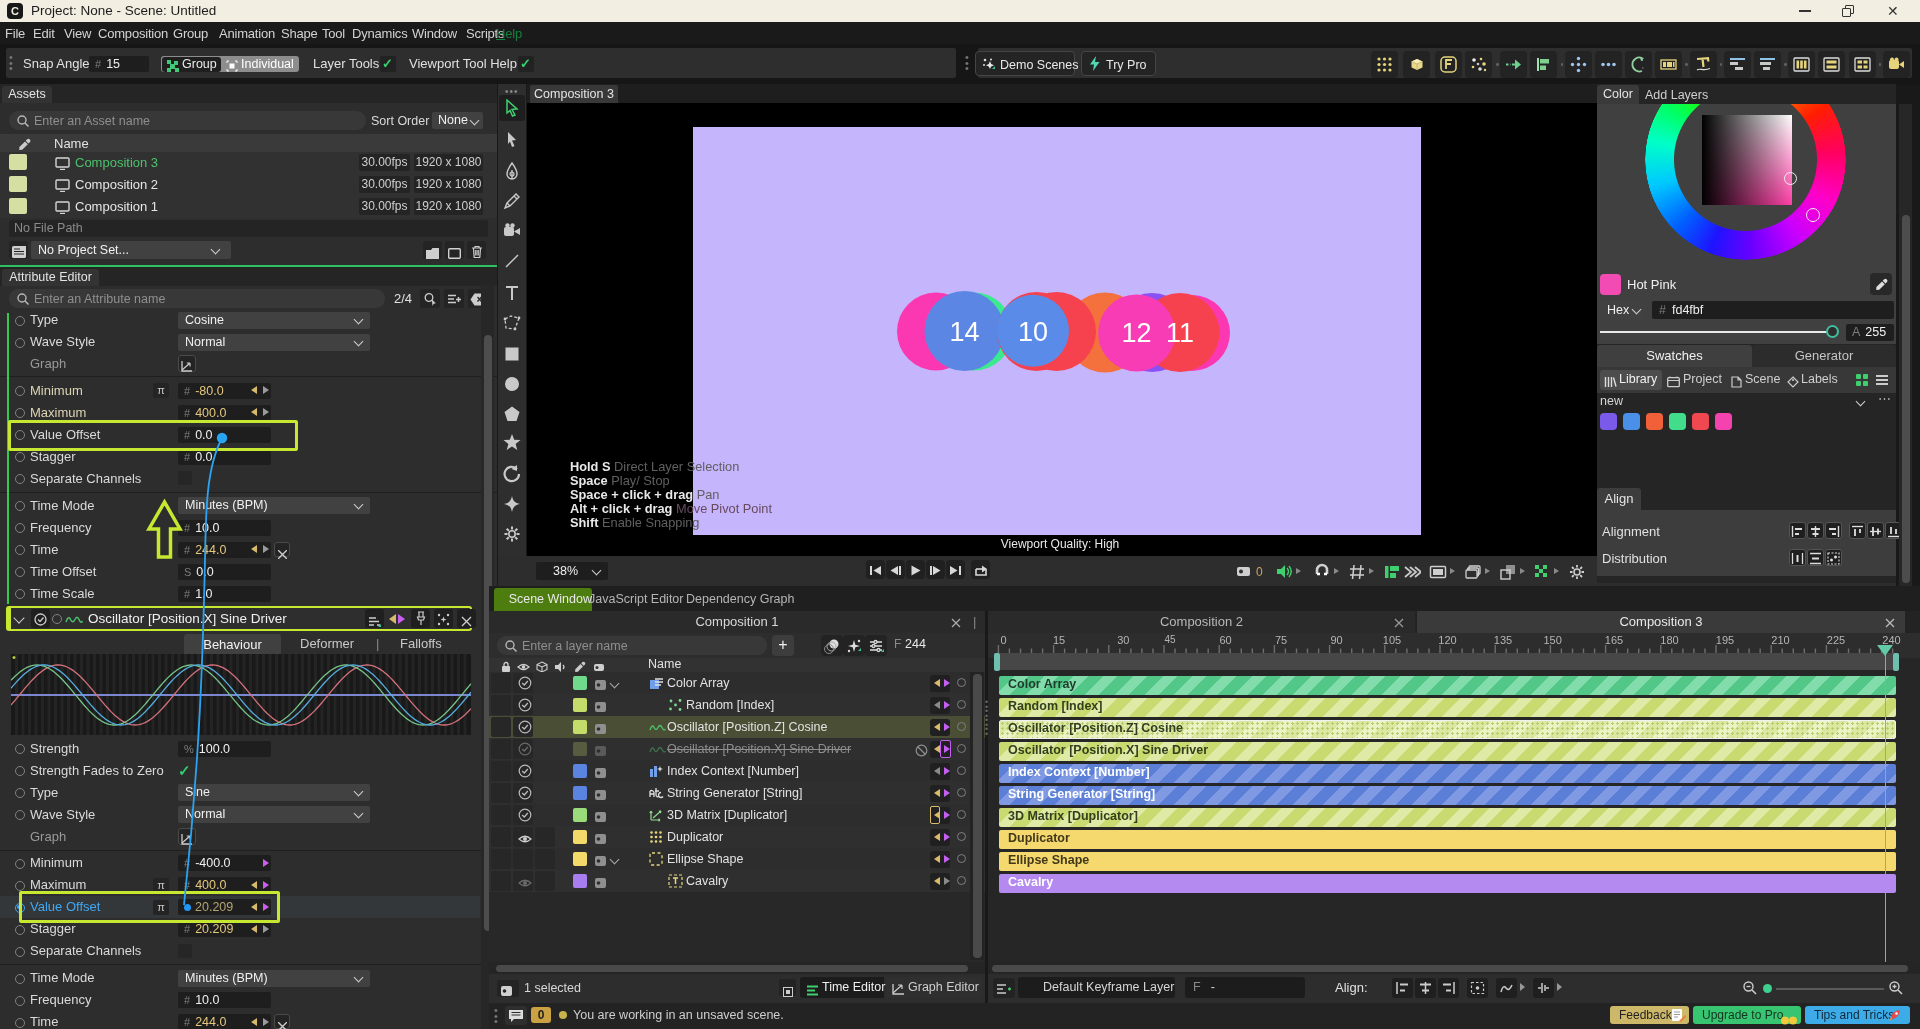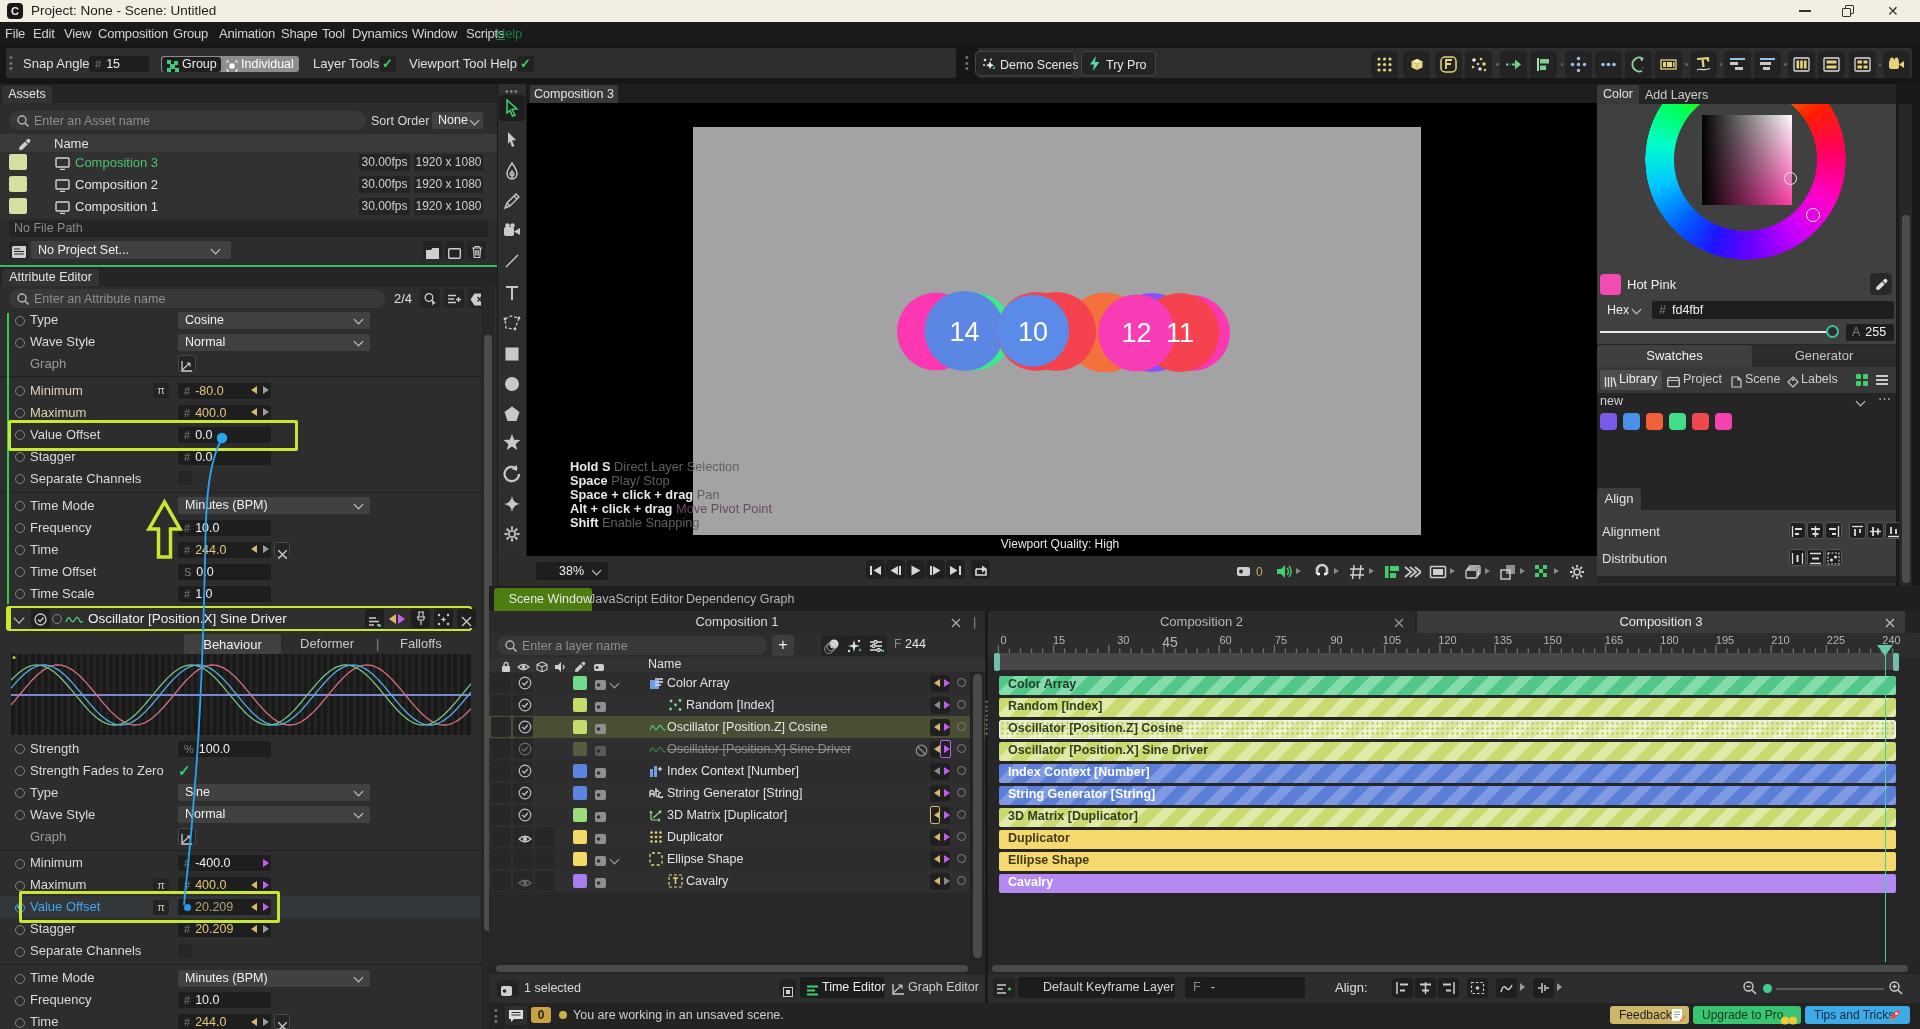--- a/index.html
+++ b/index.html
@@ -606,21 +606,21 @@
 <div class="a" style="left:503px;top:525px"><svg width="18" height="18">
       <circle cx="9" cy="9" r="3.2" fill="none" stroke="#c9c9c9" stroke-width="1.6"></circle>
       <g stroke="#c9c9c9" stroke-width="2">
         <path d="M9 1.5 V4.5 M9 13.5 V16.5 M1.5 9 H4.5 M13.5 9 H16.5 M3.7 3.7 L5.8 5.8 M12.2 12.2 L14.3 14.3 M14.3 3.7 L12.2 5.8 M5.8 12.2 L3.7 14.3"></path>
       </g>
     </svg></div>
 <div class="a" style="left:504px;top:563px;color:#c9c9c9;font-size:13px;font-weight:bold">»</div>
 <div class="a" style="left:527px;top:84px;width:1070px;height:19px;background:#1e1e1e"></div>
 <div class="tab" style="left:530px;top:85px;width:88px;height:18px;line-height:18px;font-size:12.5px;background:#383838;border-radius:2px 2px 0 0">Composition 3</div>
 <div class="a" style="left:527px;top:103px;width:1070px;height:453px;background:#000"></div>
-<div class="a" style="left:693px;top:127px;width:728px;height:408px;background:#a3a3a3;overflow:hidden">
+<div class="a" style="left:693px;top:127px;width:728px;height:408px;background:#c4b5fd;overflow:hidden">
 <svg width="728" height="408">
 <g font-family="Liberation Sans, sans-serif" font-size="27" fill="#fff" text-anchor="middle">
 <circle cx="243" cy="204.5" r="39" fill="#fb38b1"></circle>
 <circle cx="281" cy="204.5" r="39" fill="#3be98e"></circle>
 <circle cx="271.5" cy="204" r="40" fill="#5c86e3"></circle>
 <circle cx="412" cy="205.5" r="40" fill="#f4703d"></circle>
 <circle cx="343.5" cy="204.5" r="39.5" fill="#f6424e"></circle>
 <circle cx="363.5" cy="204.5" r="39.5" fill="#f6424e"></circle>
 <circle cx="340" cy="203.7" r="36" fill="#5b8be8"></circle>
 <circle cx="459" cy="205.5" r="39.5" fill="#8a50f6"></circle>
@@ -633,21 +633,21 @@
 <text x="487" y="215">11</text>
 </g>
     </svg></div>
 <div class="a" style="left:570px;top:459px;font-size:12.8px;color:#e8e8e8;white-space:nowrap"><b>Hold S</b> <span style="color:#606060">Direct Layer Selection</span></div>
 <div class="a" style="left:570px;top:473px;font-size:12.8px;color:#e8e8e8;white-space:nowrap"><b>Space</b> <span style="color:#606060">Play/ Stop</span></div>
 <div class="a" style="left:570px;top:487px;font-size:12.8px;color:#e8e8e8;white-space:nowrap"><b>Space + click + drag</b> <span style="color:#606060">Pan</span></div>
 <div class="a" style="left:570px;top:501px;font-size:12.8px;color:#e8e8e8;white-space:nowrap"><b>Alt + click + drag</b> <span style="color:#6a4a5f">Move Pivot Point</span></div>
 <div class="a" style="left:570px;top:515px;font-size:12.8px;color:#e8e8e8;white-space:nowrap"><b>Shift</b> <span style="color:#606060">Enable Snapping</span></div>
 <div class="a" style="left:690px;top:537px;width:740px;height:14px;text-align:center;font-size:12px;color:#e8e8e8">Viewport Quality: High</div>
 <div class="a" style="left:498px;top:556px;width:1099px;height:30px;background:#2d2d2d"></div>
-<div class="nb" style="left:536px;top:562px;width:72px;height:18px;line-height:18px;font-size:12.5px"><span style="padding-left:23px">38%</span><span class="chev" style="right:8px;top:5px"></span></div>
+<div class="nb" style="left:536px;top:562px;width:72px;height:18px;line-height:18px;font-size:12.5px"><span style="padding-left:17px">38%</span><span class="chev" style="right:8px;top:5px"></span></div>
 
 <div class="a" style="left:1236px;top:563px;width:18px;height:18px"><svg width="18" height="18">
       <rect x="1" y="4" width="13" height="9" rx="2" fill="#cfcfcf"></rect>
       <circle cx="5" cy="8.5" r="2" fill="#2d2d2d"></circle>
     </svg></div>
 <div class="a" style="left:1256px;top:565px;font-size:12px;color:#c9a95a">0</div>
 <div class="a" style="left:1275px;top:563px;width:18px;height:18px"><svg width="18" height="18">
       <path d="M2 6 H6 L10 2 V15 L6 11 H2 Z" fill="#3fcf6f"></path>
       <path d="M12 5 Q15 8.5 12 12 M14 3 Q18.5 8.5 14 14" stroke="#3fcf6f" stroke-width="1.4" fill="none"></path>
     </svg></div>
@@ -1078,21 +1078,21 @@
     <line x1="849.4" y1="9.5" x2="849.4" y2="14" stroke="#6e6e6e" stroke-width="1.4"></line>
     <line x1="860.5" y1="9.5" x2="860.5" y2="14" stroke="#6e6e6e" stroke-width="1.4"></line>
     <line x1="871.5" y1="9.5" x2="871.5" y2="14" stroke="#6e6e6e" stroke-width="1.4"></line>
     <line x1="882.6" y1="9.5" x2="882.6" y2="14" stroke="#6e6e6e" stroke-width="1.4"></line>
     <line x1="893.6" y1="6" x2="893.6" y2="14" stroke="#6e6e6e" stroke-width="1.4"></line>
     <line x1="904.6" y1="9.5" x2="904.6" y2="14" stroke="#6e6e6e" stroke-width="1.4"></line>
   </svg>
 <div class="a" style="left:988.5px;top:634px;width:30px;text-align:center;font-size:11px;color:#b5b5b5">0</div>
 <div class="a" style="left:1044.0px;top:634px;width:30px;text-align:center;font-size:11px;color:#b5b5b5">15</div>
 <div class="a" style="left:1099.5px;top:634px;width:30px;text-align:right;font-size:11px;color:#b5b5b5">30</div>
-<div class="a" style="left:1155.0px;top:634px;width:30px;text-align:center;font-size:14px;color:#b5b5b5">45</div>
+<div class="a" style="left:1155.0px;top:634px;width:30px;text-align:center;font-size:10px;color:#b5b5b5">45</div>
 <div class="a" style="left:1210.5px;top:634px;width:30px;text-align:center;font-size:11px;color:#b5b5b5">60</div>
 <div class="a" style="left:1266.0px;top:634px;width:30px;text-align:center;font-size:11px;color:#b5b5b5">75</div>
 <div class="a" style="left:1321.5px;top:634px;width:30px;text-align:center;font-size:11px;color:#b5b5b5">90</div>
 <div class="a" style="left:1377.0px;top:634px;width:30px;text-align:center;font-size:11px;color:#b5b5b5">105</div>
 <div class="a" style="left:1432.5px;top:634px;width:30px;text-align:center;font-size:11px;color:#b5b5b5">120</div>
 <div class="a" style="left:1488.0px;top:634px;width:30px;text-align:center;font-size:11px;color:#b5b5b5">135</div>
 <div class="a" style="left:1543.5px;top:634px;width:30px;text-align:left;font-size:11px;color:#b5b5b5">150</div>
 <div class="a" style="left:1599.0px;top:634px;width:30px;text-align:center;font-size:11px;color:#b5b5b5">165</div>
 <div class="a" style="left:1654.5px;top:634px;width:30px;text-align:center;font-size:11px;color:#b5b5b5">180</div>
 <div class="a" style="left:1710.0px;top:634px;width:30px;text-align:center;font-size:11px;color:#b5b5b5">195</div>

